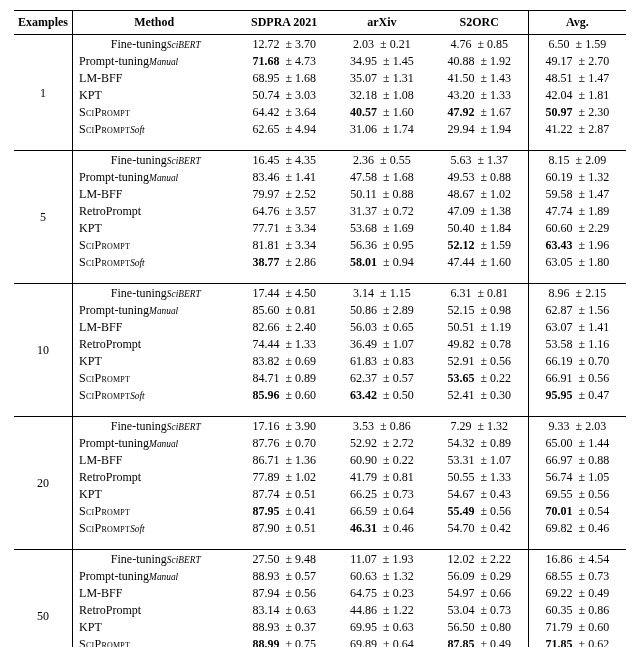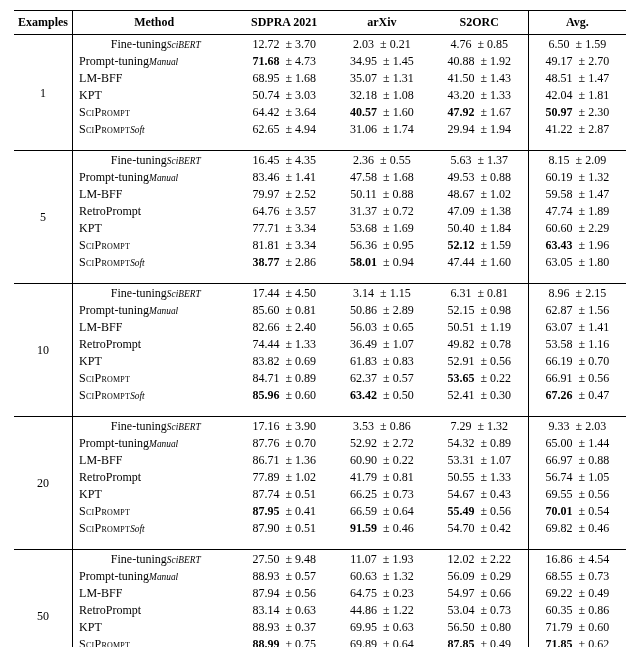--- a/index.html
+++ b/index.html
@@ -229,21 +229,21 @@
           <td class="num-cell">84.71&nbsp; ±&nbsp;0.89</td>
           <td class="num-cell">62.37&nbsp; ±&nbsp;0.57</td>
           <td class="num-cell"><span class="bold">53.65</span>&nbsp; ±&nbsp;0.22</td>
           <td class="num-cell vr-l">66.91&nbsp; ±&nbsp;0.56</td>
         </tr>
         <tr class="group-bot">
           <td class="method-cell"><span class="sc">SciPrompt</span><span class="sub">Soft</span></td>
           <td class="num-cell"><span class="bold">85.96</span>&nbsp; ±&nbsp;0.60</td>
           <td class="num-cell"><span class="bold">63.42</span>&nbsp; ±&nbsp;0.50</td>
           <td class="num-cell">52.41&nbsp; ±&nbsp;0.30</td>
-          <td class="num-cell vr-l"><span class="bold">67.26</span>&nbsp; ±&nbsp;0.47</td>
+          <td class="num-cell vr-l"><span class="bold">95.95</span>&nbsp; ±&nbsp;0.47</td>
         </tr>
         <tr class="group-top">
           <td class="ex-cell vr-r" rowspan="7">20</td>
           <td class="method-cell">Fine-tuning<span class="sub">SciBERT</span></td>
           <td class="num-cell">17.16&nbsp; ±&nbsp;3.90</td>
           <td class="num-cell">3.53&nbsp; ±&nbsp;0.86</td>
           <td class="num-cell">7.29&nbsp; ±&nbsp;1.32</td>
           <td class="num-cell vr-l">9.33&nbsp; ±&nbsp;2.03</td>
         </tr>
         <tr>
@@ -277,21 +277,21 @@
         <tr>
           <td class="method-cell"><span class="sc">SciPrompt</span></td>
           <td class="num-cell"><span class="bold">87.95</span>&nbsp; ±&nbsp;0.41</td>
           <td class="num-cell">66.59&nbsp; ±&nbsp;0.64</td>
           <td class="num-cell"><span class="bold">55.49</span>&nbsp; ±&nbsp;0.56</td>
           <td class="num-cell vr-l"><span class="bold">70.01</span>&nbsp; ±&nbsp;0.54</td>
         </tr>
         <tr class="group-bot">
           <td class="method-cell"><span class="sc">SciPrompt</span><span class="sub">Soft</span></td>
           <td class="num-cell">87.90&nbsp; ±&nbsp;0.51</td>
-          <td class="num-cell"><span class="bold">91.59</span>&nbsp; ±&nbsp;0.46</td>
+          <td class="num-cell"><span class="bold">46.31</span>&nbsp; ±&nbsp;0.46</td>
           <td class="num-cell">54.70&nbsp; ±&nbsp;0.42</td>
           <td class="num-cell vr-l">69.82&nbsp; ±&nbsp;0.46</td>
         </tr>
         <tr class="group-top">
           <td class="ex-cell vr-r" rowspan="7">50</td>
           <td class="method-cell">Fine-tuning<span class="sub">SciBERT</span></td>
           <td class="num-cell">27.50&nbsp; ±&nbsp;9.48</td>
           <td class="num-cell">11.07&nbsp; ±&nbsp;1.93</td>
           <td class="num-cell">12.02&nbsp; ±&nbsp;2.22</td>
           <td class="num-cell vr-l">16.86&nbsp; ±&nbsp;4.54</td>

